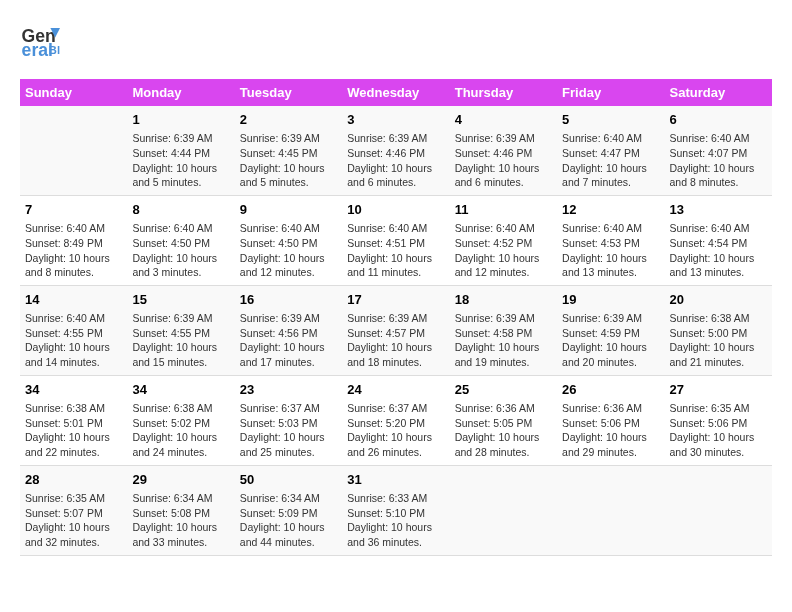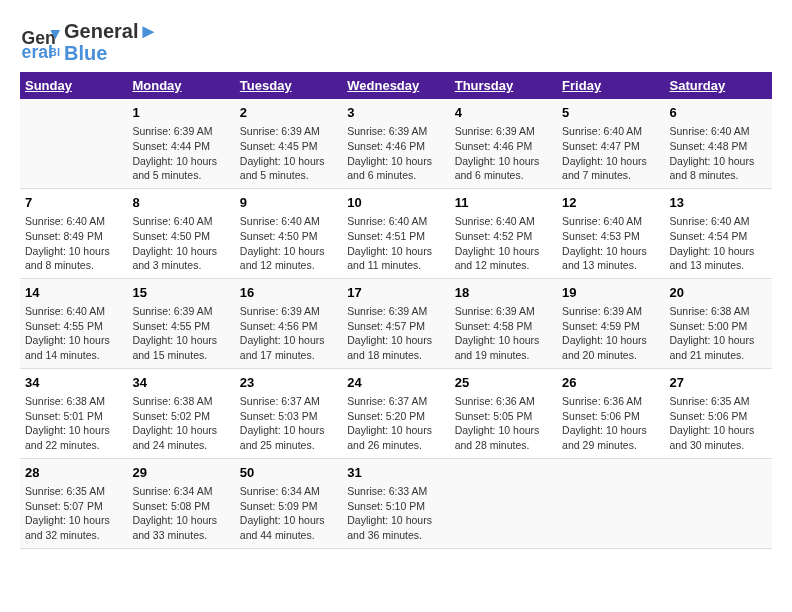--- a/index.html
+++ b/index.html
@@ -7,21 +7,21 @@
       font-family: Arial, sans-serif;
       background: #fff;
       width: 792px;
       min-height: 612px;
       padding: 20px;
     }
     .header {
       display: flex;
       justify-content: space-between;
       align-items: flex-start;
-      margin-bottom: 8px;
+      margin-bottom: 19px;
     }
     .logo {
       display: flex;
       align-items: center;
     }
     .logo-icon {
       width: 40px;
       height: 40px;
       margin-right: 4px;
     }
@@ -36,23 +36,22 @@
     .subtitle {
       font-size: 15px;
       color: #555;
     }
     table {
       width: 100%;
       border-collapse: collapse;
       font-size: 11px;
     }
     thead tr {
-      background-color: #4c1d95;
+      background-color: #d946ef;
       color: white;
-      text-decoration: underline;
     }
     thead th {
       padding: 6px 5px;
       text-align: left;
       font-size: 13px;
       font-weight: bold;
     }
     tbody tr {
       border-bottom: 1px solid #ddd;
     }
@@ -83,26 +82,20 @@
 <body>
 
 <div class="header">
   <div class="logo">
     <svg class="logo-icon" viewBox="0 0 50 50">
       <text x="2" y="28" font-size="22" font-weight="bold" fill="#333">Gen</text>
       <text x="2" y="45" font-size="22" font-weight="bold" fill="#4a90d9">eral</text>
       <polygon points="38,10 50,10 44,22" fill="#4a90d9"></polygon>
       <text x="36" y="42" font-size="14" font-weight="bold" fill="#4a90d9">Blue</text>
     </svg>
-    <div>
-      <div style="font-size:20px;font-weight:bold;color:#333;line-height:1.1;">
-        <span style="color:#333;">General</span><span style="color:#4a90d9;">►</span>
-      </div>
-      <div style="font-size:20px;font-weight:bold;color:#4a90d9;line-height:1.1;">Blue</div>
-    </div>
   </div>
   <div class="title-block">
     <div class="main-title"></div>
     <div class="subtitle"></div>
   </div>
 </div>
 
 <table>
   <thead>
     <tr>
@@ -149,21 +142,21 @@
         <td>
           <span class="day-number">5</span>
           <div class="cell-text">Sunrise: 6:40 AM</div>
           <div class="cell-text">Sunset: 4:47 PM</div>
           <div class="cell-text">Daylight: 10 hours</div>
           <div class="cell-text">and 7 minutes.</div>
         </td>
         <td>
           <span class="day-number">6</span>
           <div class="cell-text">Sunrise: 6:40 AM</div>
-          <div class="cell-text">Sunset: 4:48 PM</div>
+          <div class="cell-text">Sunset: 4:07 PM</div>
           <div class="cell-text">Daylight: 10 hours</div>
           <div class="cell-text">and 8 minutes.</div>
         </td>
       </tr>
       <tr>
         <td>
           <span class="day-number">7</span>
           <div class="cell-text">Sunrise: 6:40 AM</div>
           <div class="cell-text">Sunset: 8:49 PM</div>
           <div class="cell-text">Daylight: 10 hours</div>

